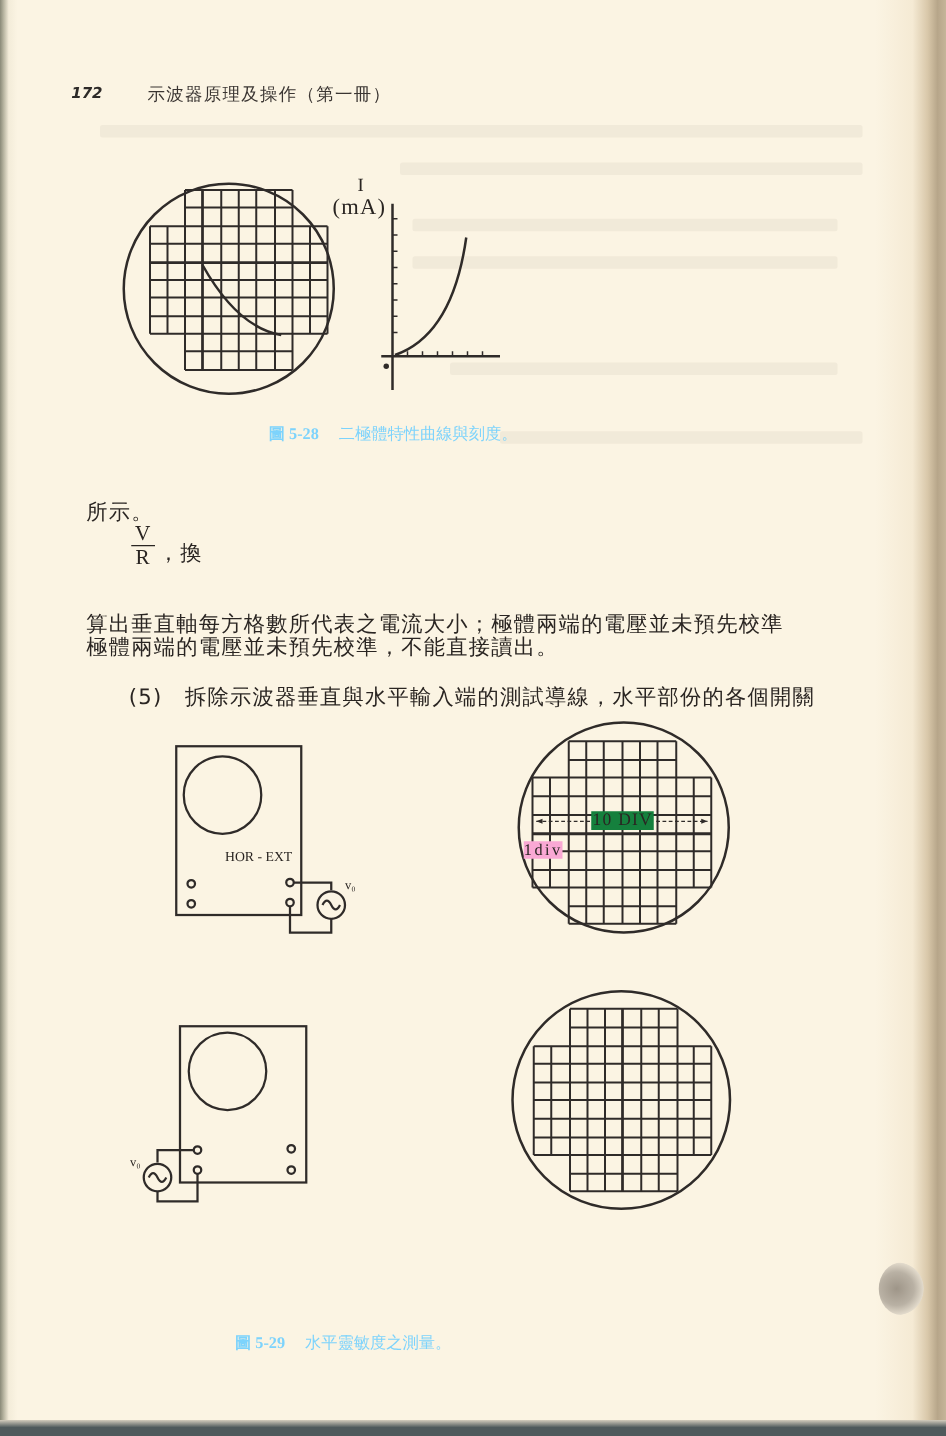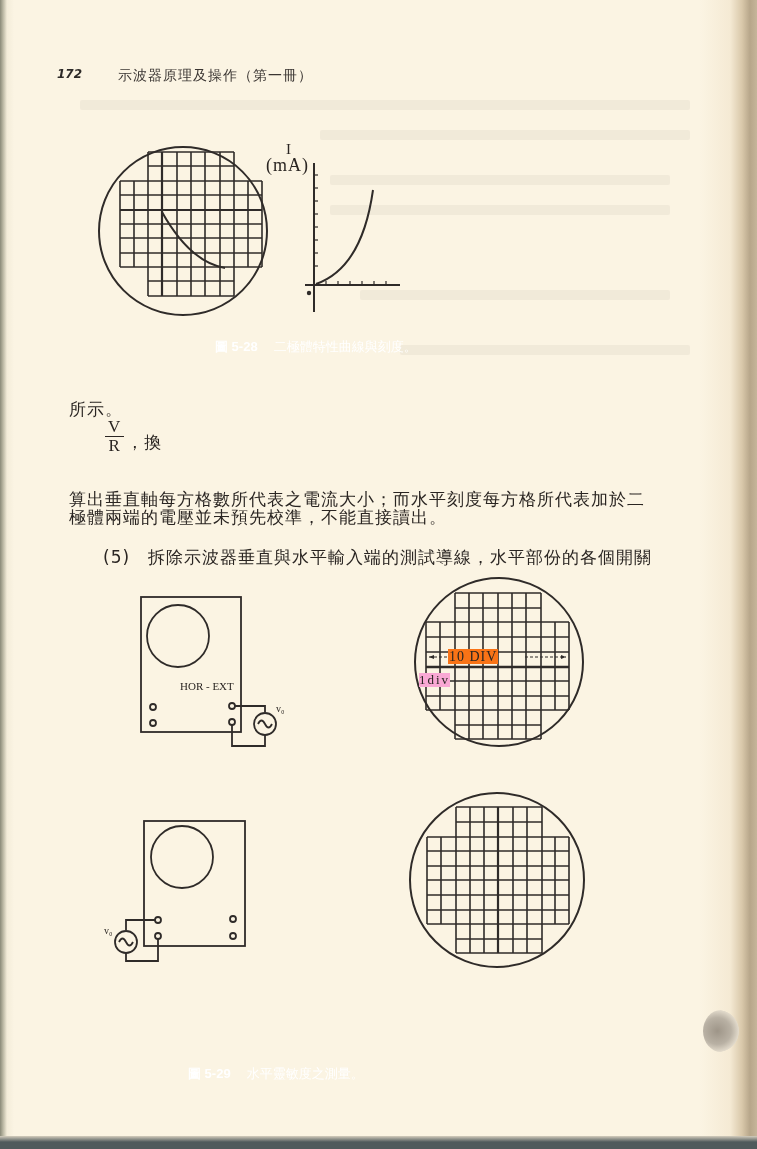--- a/index.html
+++ b/index.html
@@ -14,21 +14,21 @@
     background: #fbf4e3;
     background-image: linear-gradient(to right, #8a8a78 0px, #b9b6a2 3px, #f3ecd9 7px, #fbf4e3 14px, #fbf4e3 700px, #f5ead4 730px, #d9c8aa 742px, #b7a68a 750px, #c6b59a 757px);
   }
   .bottom-shade {
     position: absolute; left: 0; top: 1136px; width: 757px; height: 13px;
     background: linear-gradient(to bottom, #d4cdbd, #4f5a5c 6px);
   }
   .t { position: absolute; white-space: nowrap; }
   .hdr-num { left: 57px; top: 67px; font-family: "DejaVu Sans", sans-serif; font-weight: bold; font-style: italic; font-size: 12px; color: #2d2a28; }
   .hdr-title { left: 118px; top: 67px; font-family: "DejaVu Sans", sans-serif; font-size: 14px; letter-spacing: 1px; color: #3a3532; text-align: center; }
-  .caption { font-family: Liberation Sans, sans-serif; font-size: 13px; color: #ffffff; }
+  .caption { font-family: Liberation Serif, serif; font-size: 13px; color: #7dd3fc; }
   .caption b { font-weight: bold; margin-right: 16px; }
   .body-text { font-family: "DejaVu Sans", sans-serif; font-size: 17px; letter-spacing: 1px; color: #2a2522; }
   .frac { display: inline-block; vertical-align: middle; text-align: center; font-family: "Liberation Serif", serif; font-size: 17px; line-height: 18px; margin: 0 2px; }
   .frac .num { display: block; border-bottom: 1.3px solid #2a2522; padding: 0 3px; }
   .frac .den { display: block; }
   svg { position: absolute; overflow: visible; }
   .ink { stroke: #2f2b29; fill: none; }
   .ghost { position: absolute; height: 10px; background: rgba(200,190,170,0.18); border-radius: 2px; }
   .binding-hole {
     position: absolute; left: 703px; top: 1010px; width: 36px; height: 42px;
@@ -111,21 +111,21 @@
 
 <div class="t caption" style="left:215px;top:338px;">
   <b>圖 5-28</b><span>二極體特性曲線與刻度。</span>
 </div>
 
 <div class="t body-text" style="left:69px;top:378px;margin-top:20px;">所示。</div>
 
 <div class="t body-text" style="left:103px;top:431px;">
   <span class="frac" style="margin-top:-14px;"><span class="num">V</span><span class="den">R</span></span><span>，換</span>
 </div>
-<div class="t body-text" style="left:69px;top:488px;">算出垂直軸每方格數所代表之電流大小；而水平刻度每方格所代表加於二</div>
+<div class="t body-text" style="left:69px;top:488px;">算出垂直軸每方格數所代表之電流大小；極體兩端的電壓並未預先校準</div>
 <div class="t body-text" style="left:69px;top:506px;">極體兩端的電壓並未預先校準，不能直接讀出。</div>
 <div class="t body-text" style="left:103px;top:546px;">(5) 拆除示波器垂直與水平輸入端的測試導線，水平部份的各個開關</div>
 
 <svg style="left:0;top:0;" width="757" height="1149">
   <g class="ink" stroke-width="1.8">
     <rect x="141" y="597" width="100" height="135"></rect>
     <circle cx="178" cy="636" r="31"></circle>
     <circle cx="153" cy="707" r="3"></circle>
     <circle cx="153" cy="723" r="3"></circle>
     <circle cx="232" cy="706" r="3"></circle>
@@ -164,21 +164,21 @@
     <line x1="541" y1="593" x2="541" y2="739"></line>
     <line x1="555" y1="622" x2="555" y2="710"></line>
     <line x1="569" y1="622" x2="569" y2="710"></line>
   </g>
   <g class="ink" stroke-width="1" stroke-dasharray="3,2">
     <line x1="429" y1="657" x2="474" y2="657"></line>
     <line x1="525" y1="657" x2="566" y2="657"></line>
   </g>
   <path d="M429 657 l5 -2 v4 z M566 657 l-5 -2 v4 z" fill="#2f2b29"></path>
 </svg>
-<div class="t" style="left:448px;top:649px;font-family:'Liberation Serif',serif;font-size:14px;letter-spacing:1px;background:#f97316;padding:0 1px;line-height:15px;">10 DIV</div>
+<div class="t" style="left:473px;top:649px;font-family:'Liberation Serif',serif;font-size:14px;letter-spacing:1px;background:#15803d;padding:0 1px;line-height:15px;">10 DIV</div>
 <div class="t" style="left:419px;top:673px;font-family:'Liberation Serif',serif;font-size:13px;letter-spacing:2px;background:#f9a8d4;line-height:14px;">1div</div>
 
 <svg style="left:0;top:0;" width="757" height="1149">
   <g class="ink" stroke-width="1.8">
     <rect x="144" y="821" width="101" height="125"></rect>
     <circle cx="182" cy="857" r="31"></circle>
     <circle cx="158" cy="920" r="3"></circle>
     <circle cx="158" cy="936" r="3"></circle>
     <circle cx="233" cy="919" r="3"></circle>
     <circle cx="233" cy="936" r="3"></circle>

